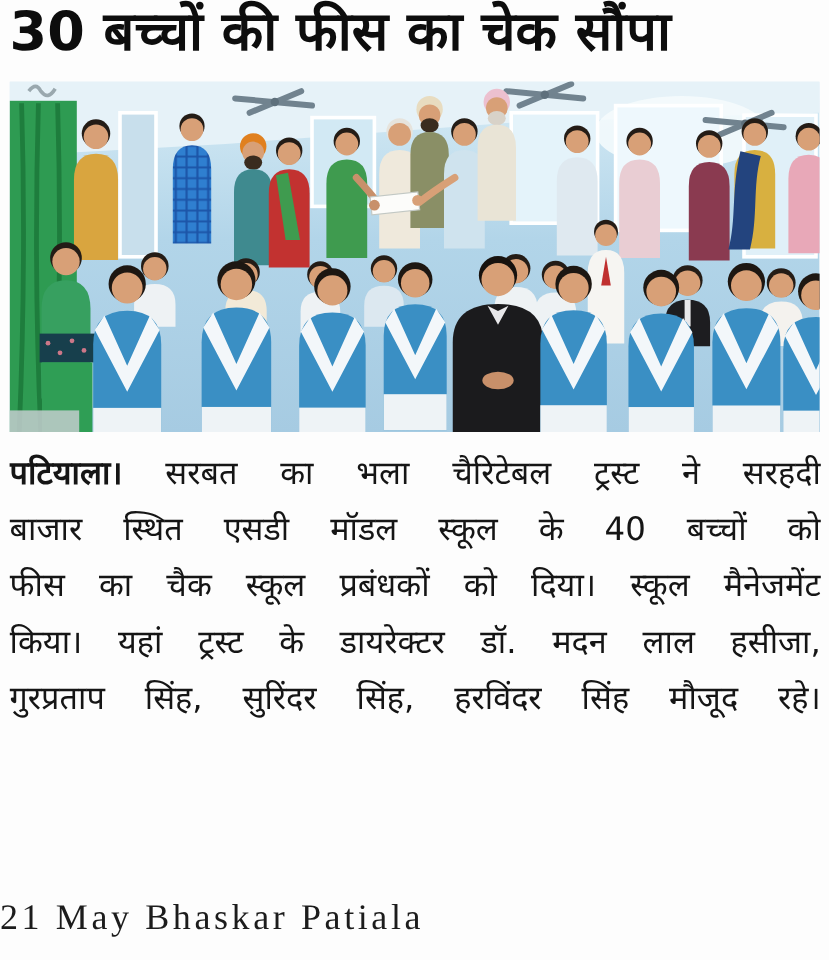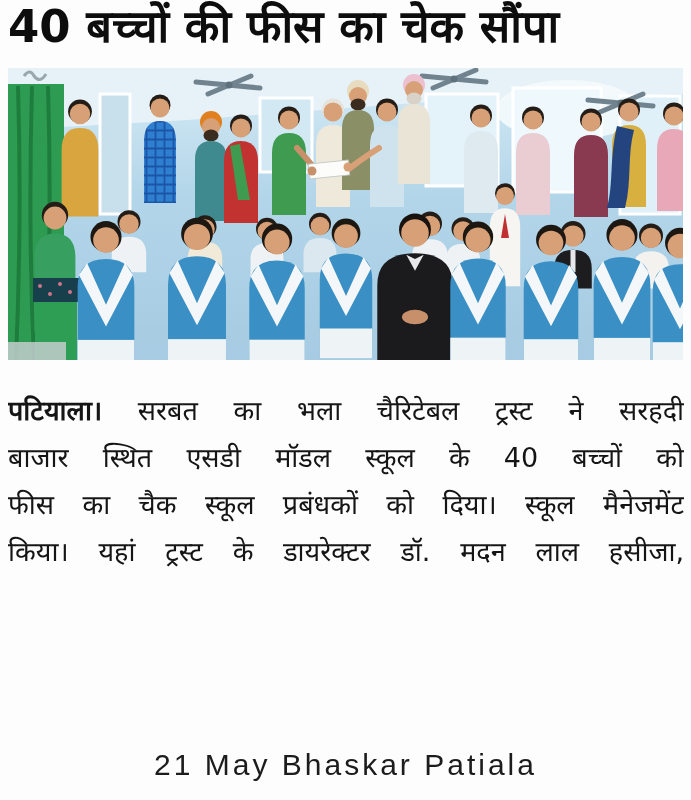--- a/index.html
+++ b/index.html
@@ -9,39 +9,39 @@
   }
   .headline{
     position:absolute;left:8px;top:0px;width:678px;margin:0;
     font-size:45px;line-height:1.2;font-weight:700;color:#0d0d0d;
   }
   .photo{
     position:absolute;left:8px;top:68px;width:675px;height:292px;margin:0;padding:0;
   }
   .photo svg{display:block;width:675px;height:292px;}
   .body-text{
-    position:absolute;left:8px;top:371px;width:676px;color:#151515;margin-top:16px;
+    position:absolute;left:8px;top:371px;width:676px;color:#151515;
   }
   .line{
     height:47px;line-height:47px;font-size:27px;
     text-align:justify;text-align-last:justify;overflow:hidden;
   }
   .dateline{font-weight:700;}
   .caption{
     position:absolute;left:0;top:748px;width:691px;margin:0;
-    text-align:center;font-family:Liberation Sans, sans-serif;
+    text-align:left;font-family:Liberation Serif, serif;
     font-size:30px;letter-spacing:3px;color:#1c1c1c;white-space:nowrap;
   }
 </style>
 </head>
 <body>
 
 <div class="page">
 
-  <h1 class="headline">40 बच्चों की फीस का चेक सौंपा</h1>
+  <h1 class="headline">30 बच्चों की फीस का चेक सौंपा</h1>
 
   <figure class="photo" title="Group photograph in a blue-walled school hall: trust members hand over a school-fees cheque; adults and teachers stand in the back row, schoolgirls in blue and white uniforms are seated in front.">
     <svg viewBox="0 0 675 292" role="img">
       <defs>
         <linearGradient id="wallg" x1="0" y1="0" x2="0" y2="1">
           <stop offset="0" stop-color="#d6ebf5"></stop>
           <stop offset="0.45" stop-color="#b2d5e9"></stop>
           <stop offset="1" stop-color="#a6cbe2"></stop>
         </linearGradient>
         <pattern id="plaid" width="9" height="9" patternUnits="userSpaceOnUse">
@@ -185,17 +185,18 @@
 
       <rect x="0" y="274" width="58" height="18" fill="#c2ccce" opacity="0.85"></rect>
     </svg>
   </figure>
 
   <div class="body-text">
     <div class="line"><span class="dateline">पटियाला।</span> <span>सरबत का भला चैरिटेबल ट्रस्ट ने सरहदी</span></div>
     <div class="line">बाजार स्थित एसडी मॉडल स्कूल के 40 बच्चों को</div>
     <div class="line">फीस का चैक स्कूल प्रबंधकों को दिया। स्कूल मैनेजमेंट</div>
     <div class="line">किया। यहां ट्रस्ट के डायरेक्टर डॉ. मदन लाल हसीजा,</div>
+    <div class="line">गुरप्रताप सिंह, सुरिंदर सिंह, हरविंदर सिंह मौजूद रहे।</div>
   </div>
 
   <p class="caption">21 May Bhaskar Patiala</p>
 
 </div>
 
 </body></html>

